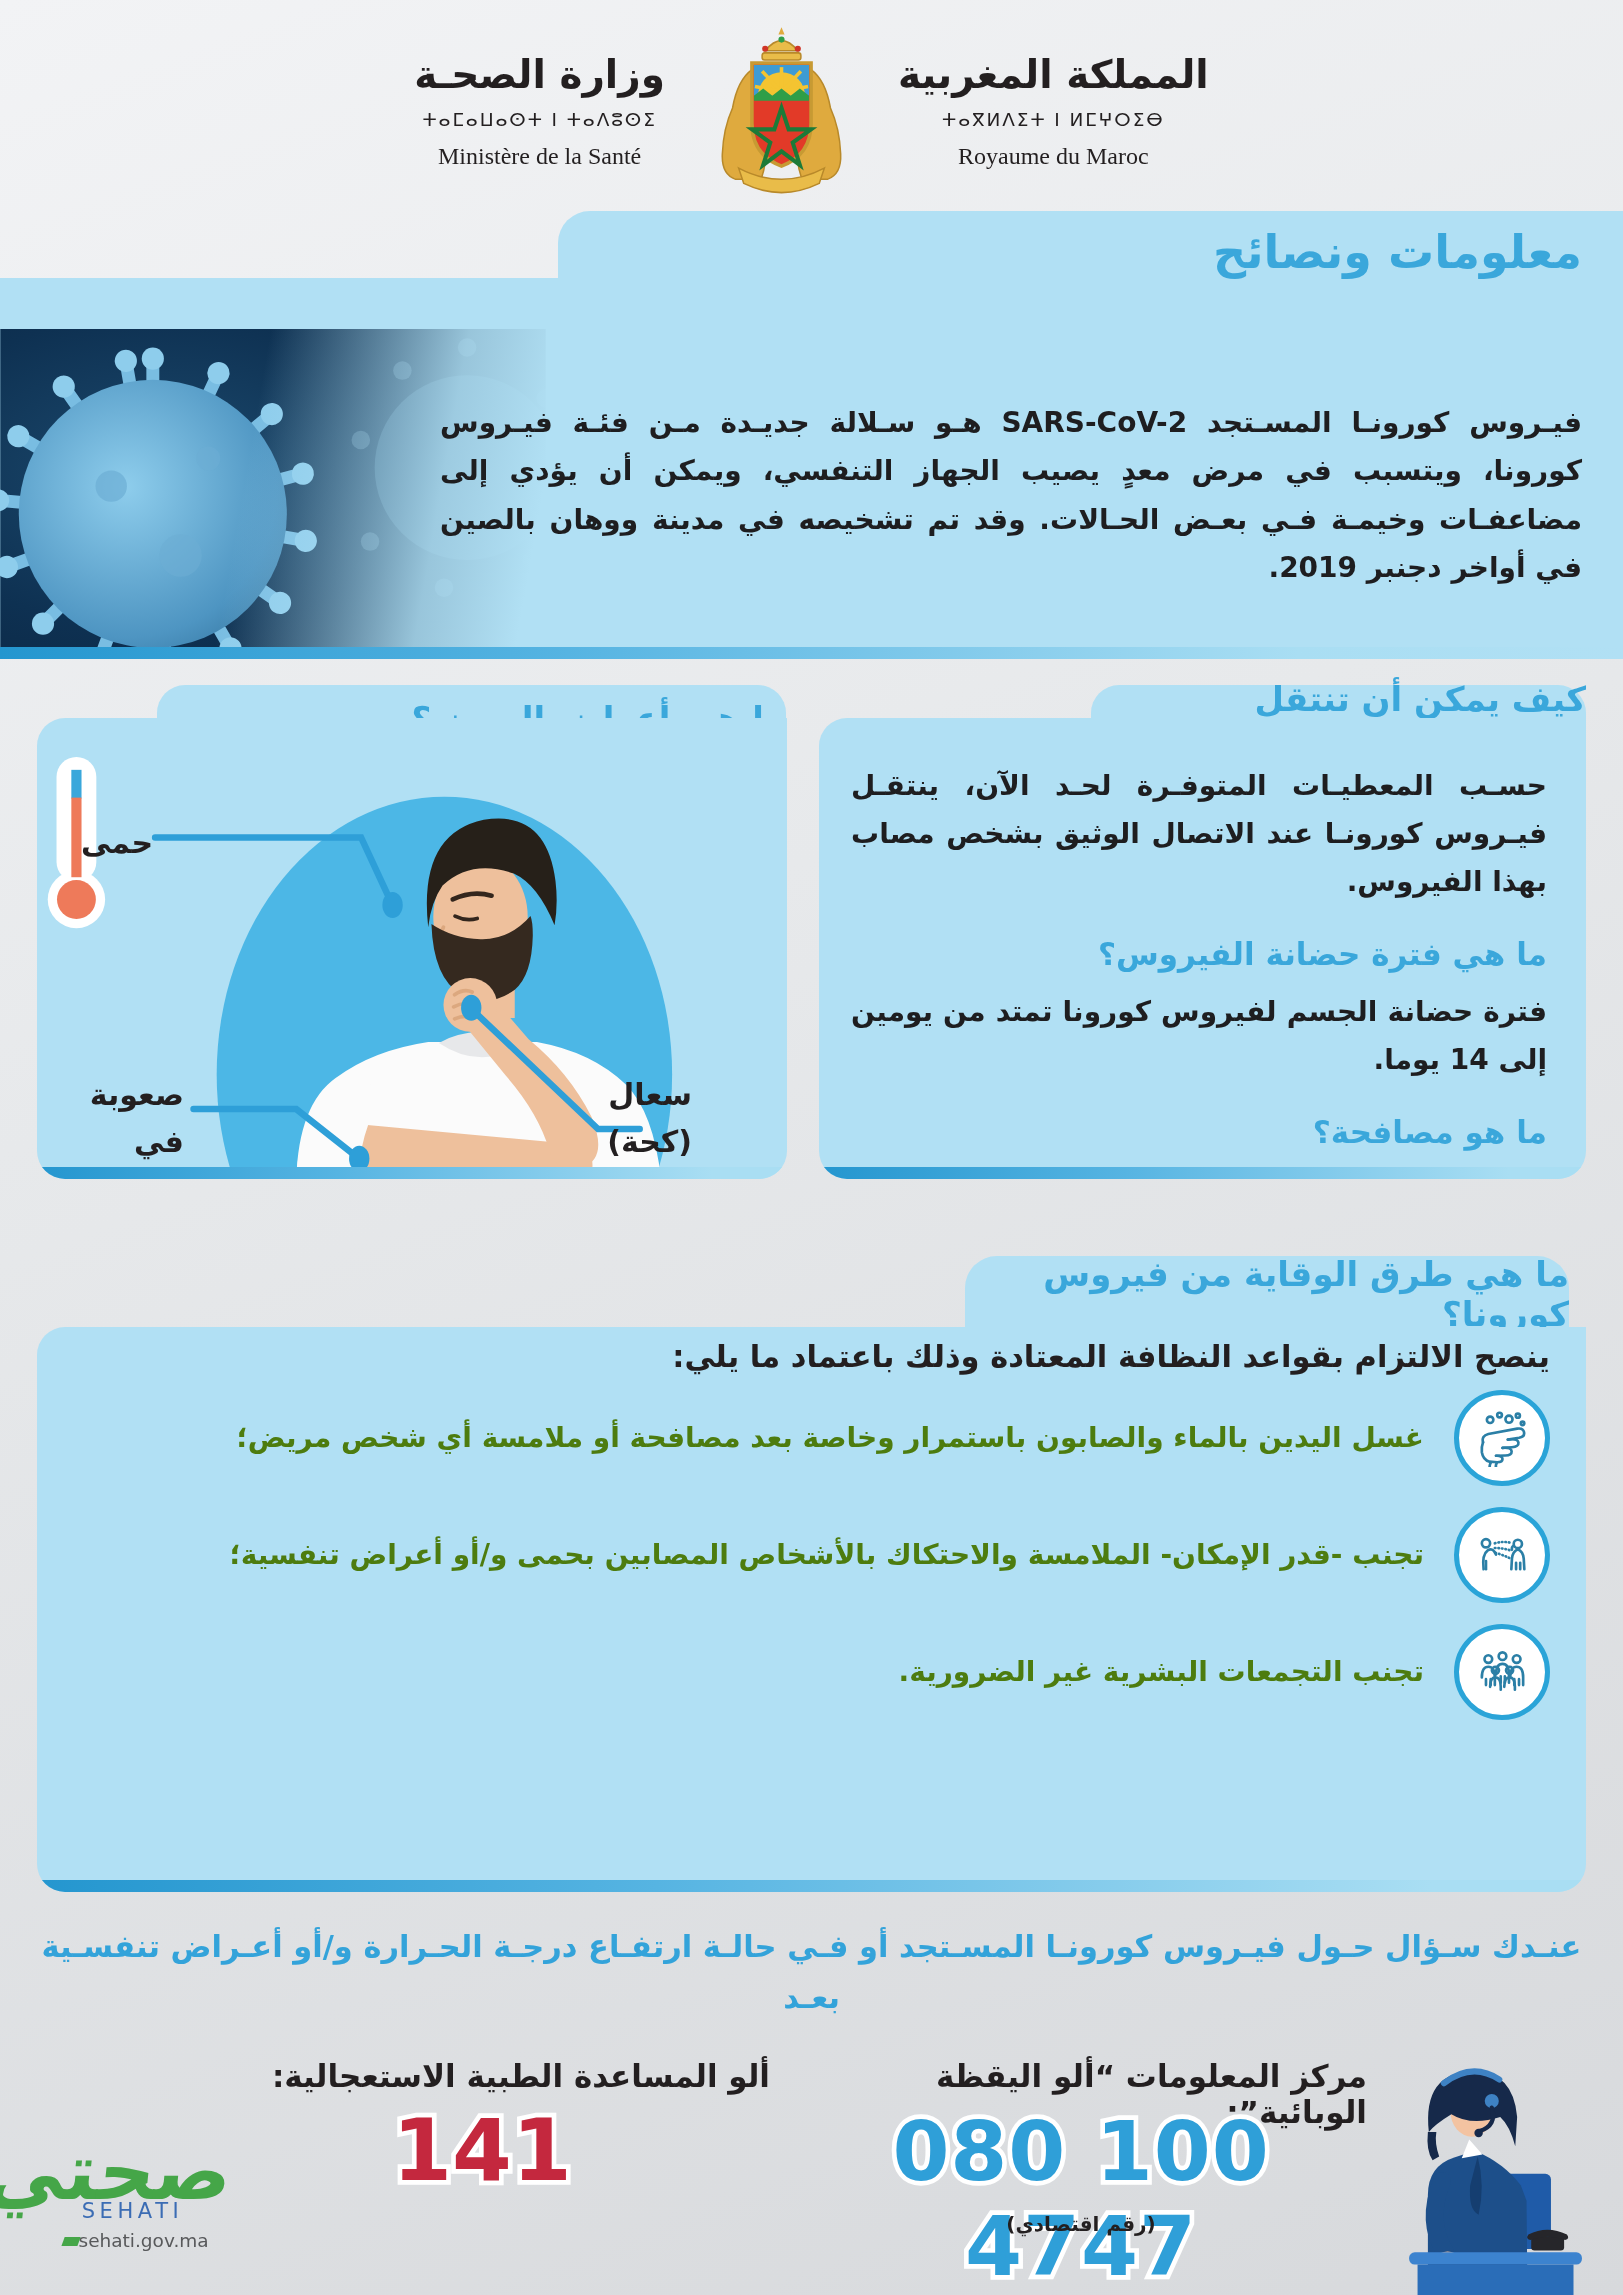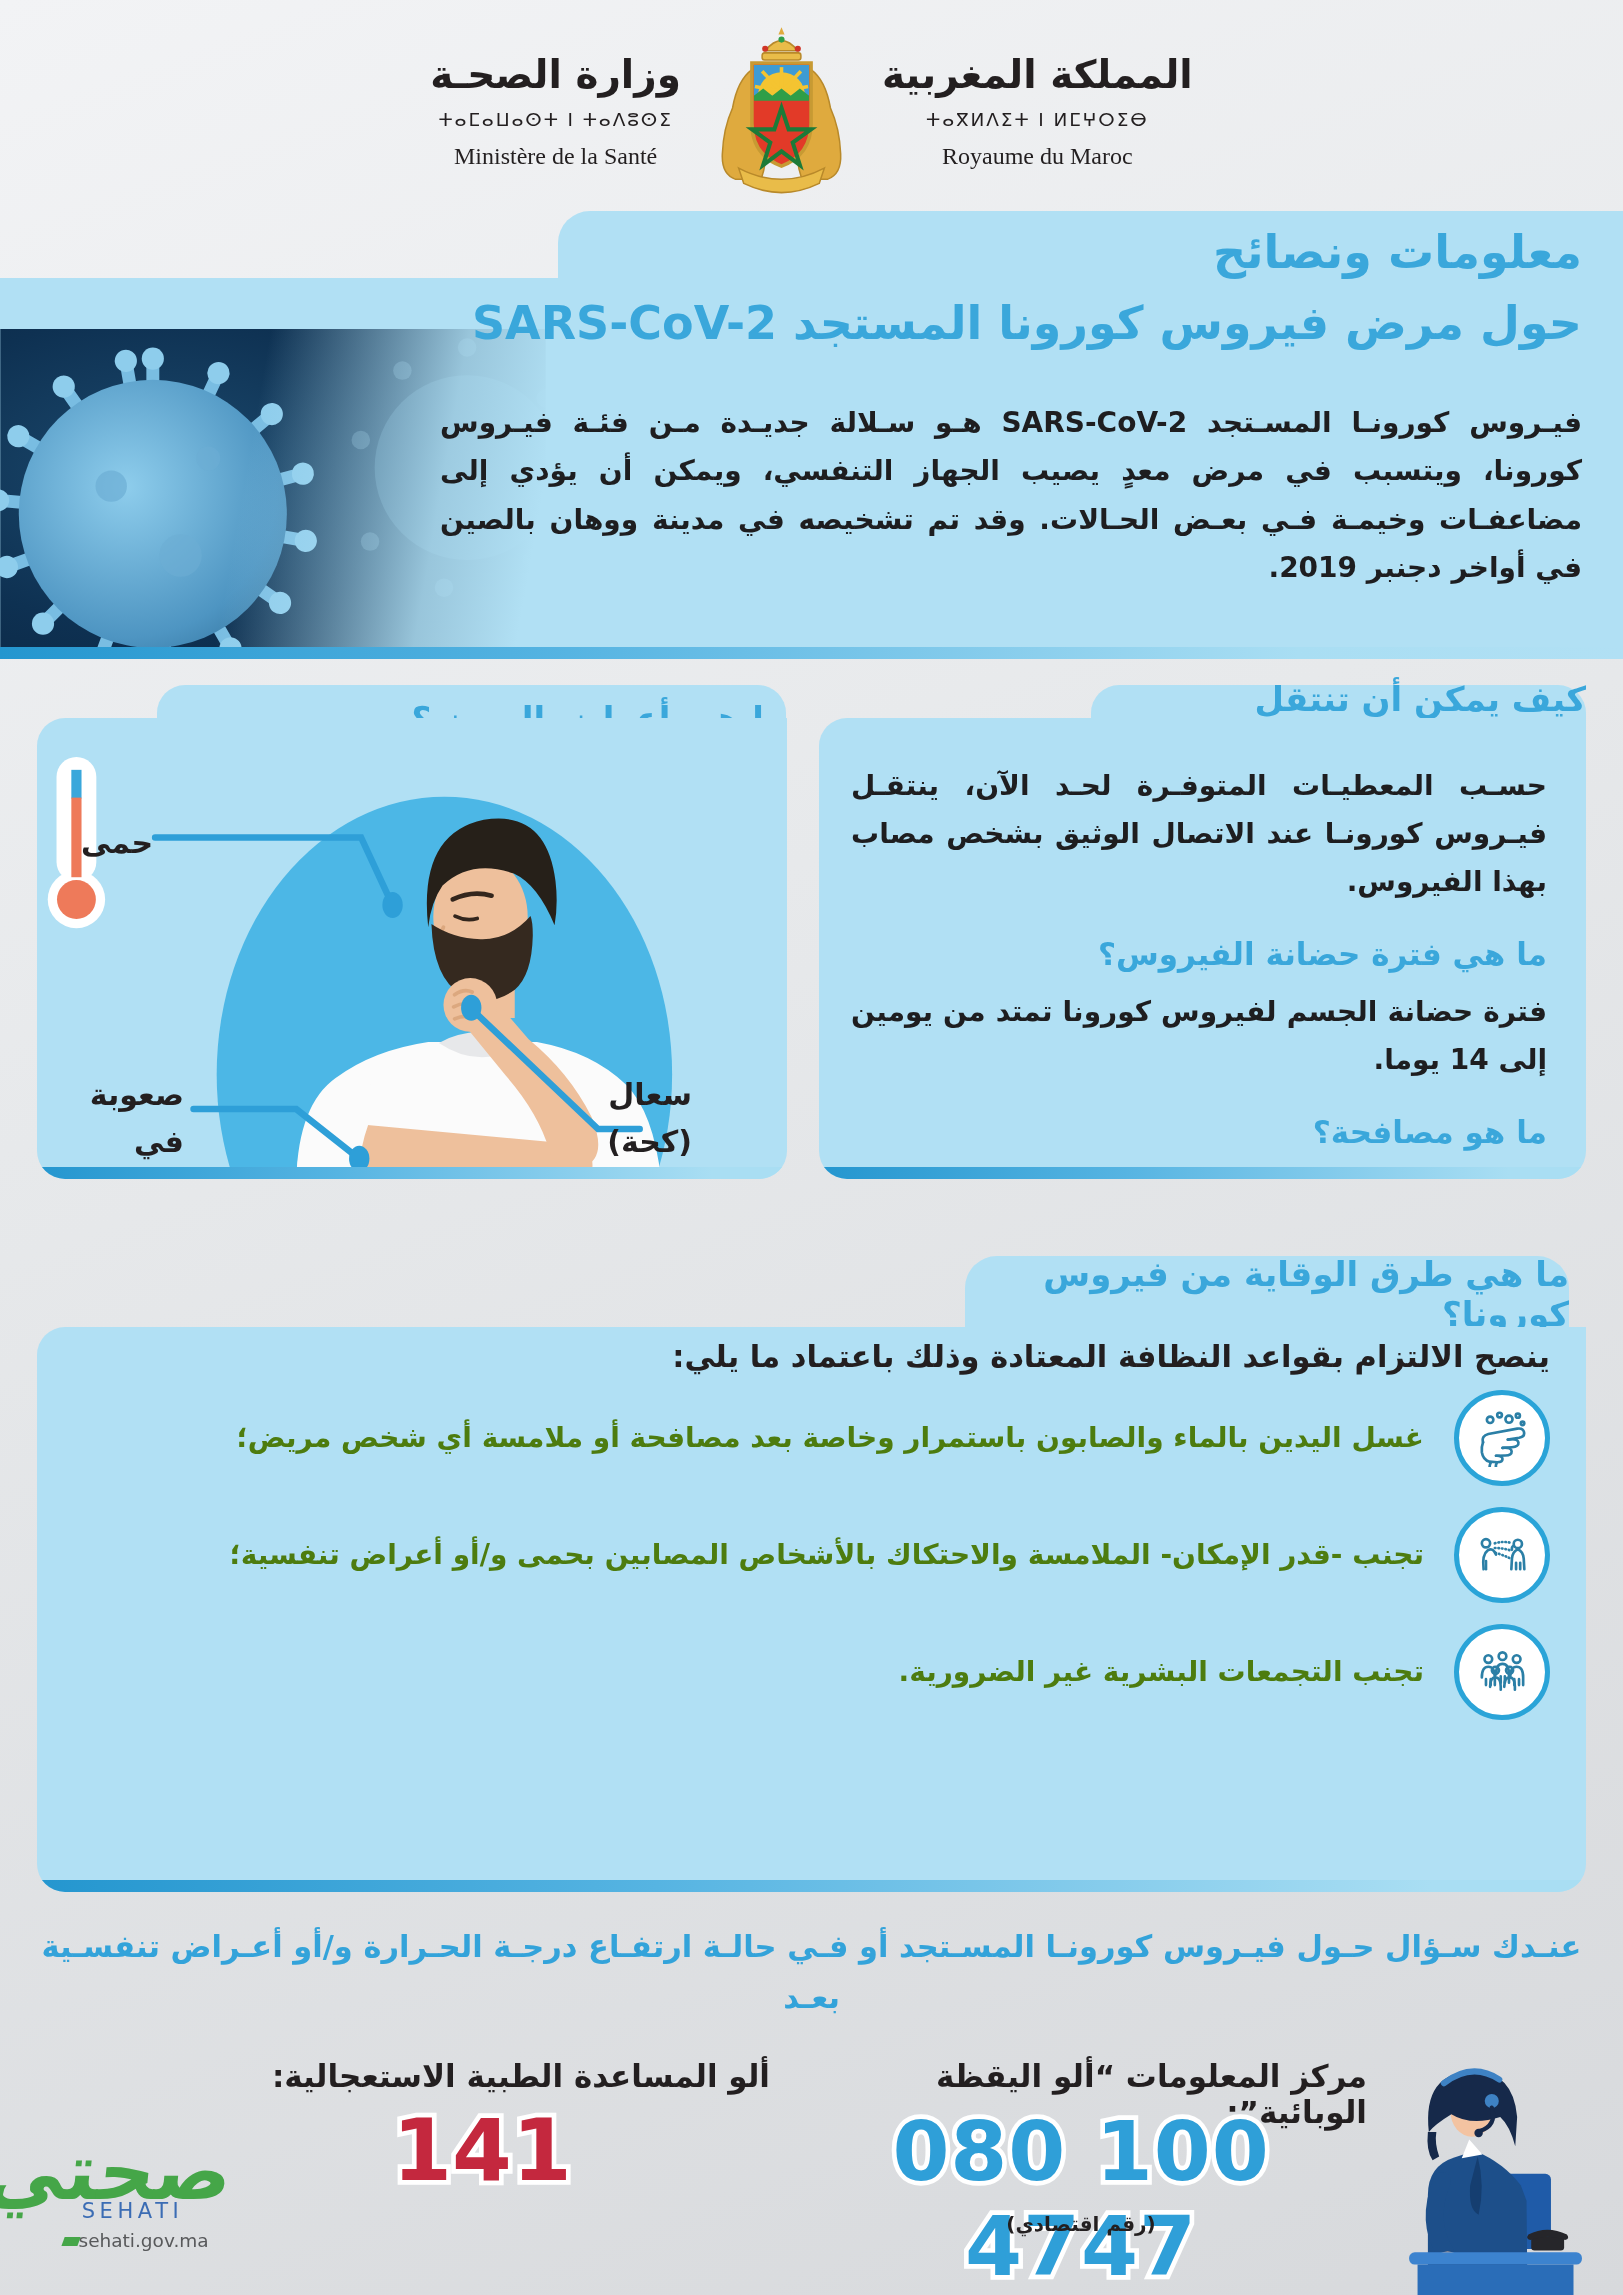--- a/index.html
+++ b/index.html
@@ -3,21 +3,21 @@
 <meta charset="utf-8">
 <style>
   html,body{margin:0;padding:0;}
   body{font-family:"DejaVu Sans",sans-serif;}
   .page{position:relative;width:1623px;height:2295px;overflow:hidden;
         background:linear-gradient(160deg,#f2f3f5 0%,#e7e9eb 40%,#d7d9dc 100%);}
   [dir=rtl]{direction:rtl;}
 
   
   .gov-header{position:absolute;top:25.4px;left:0;width:1623px;display:flex;
-              justify-content:center;align-items:center;gap:24px;}
+              justify-content:center;align-items:center;gap:40px;}
   .gov-block{text-align:center;color:#231f20;}
   .gov-ar{font-size:39px;font-weight:bold;letter-spacing:0.9px;}
   .gov-tif{font-size:18.5px;margin-top:12px;letter-spacing:1.9px;}
   .gov-fr{font-family:"Liberation Serif",serif;font-size:24px;margin-top:13px;}
 
   
   .hero-bubble{position:absolute;left:558px;top:211px;width:1066px;height:102px;
                background:#b1e0f4;border-radius:32px 0 0 0;}
   .hero-band{position:absolute;left:0;top:278px;width:1623px;height:369px;background:#b1e0f4;}
   .hero-stripe{position:absolute;left:0;top:647px;width:1623px;height:12px;
@@ -206,21 +206,20 @@
       </g>
       <rect width="1180" height="688" fill="#0e3152" opacity="0"></rect>
     </svg>
     <div class="virus-fade"></div>
   </div>
 
   <div class="hero-stripe"></div>
 
   <div class="hero-title" dir="rtl">
     <div>معلومات ونصائح</div>
-    <div>حول مرض فيروس كورونا المستجد SARS-CoV-2</div>
   </div>
 
   <div class="hero-intro" dir="rtl">فيـروس كورونـا المسـتجد SARS-CoV-2 هـو سـلالة جديـدة مـن فئـة فيـروس كورونا، ويتسبب في مرض معدٍ يصيب الجهاز التنفسي، ويمكن أن يؤدي إلى مضاعفـات وخيمـة فـي بعـض الحـالات. وقد تم تشخيصه في مدينة ووهان بالصين في أواخر دجنبر 2019.</div>
 
   <div class="tab tab-symptoms">
     <div class="tab-label" dir="rtl" style="padding-left:69px;">ما هي أعراض المرض؟</div>
   </div>
 
   <div class="panel panel-symptoms">
     <svg class="scene" width="750" height="461" viewBox="0 0 1620 996">

